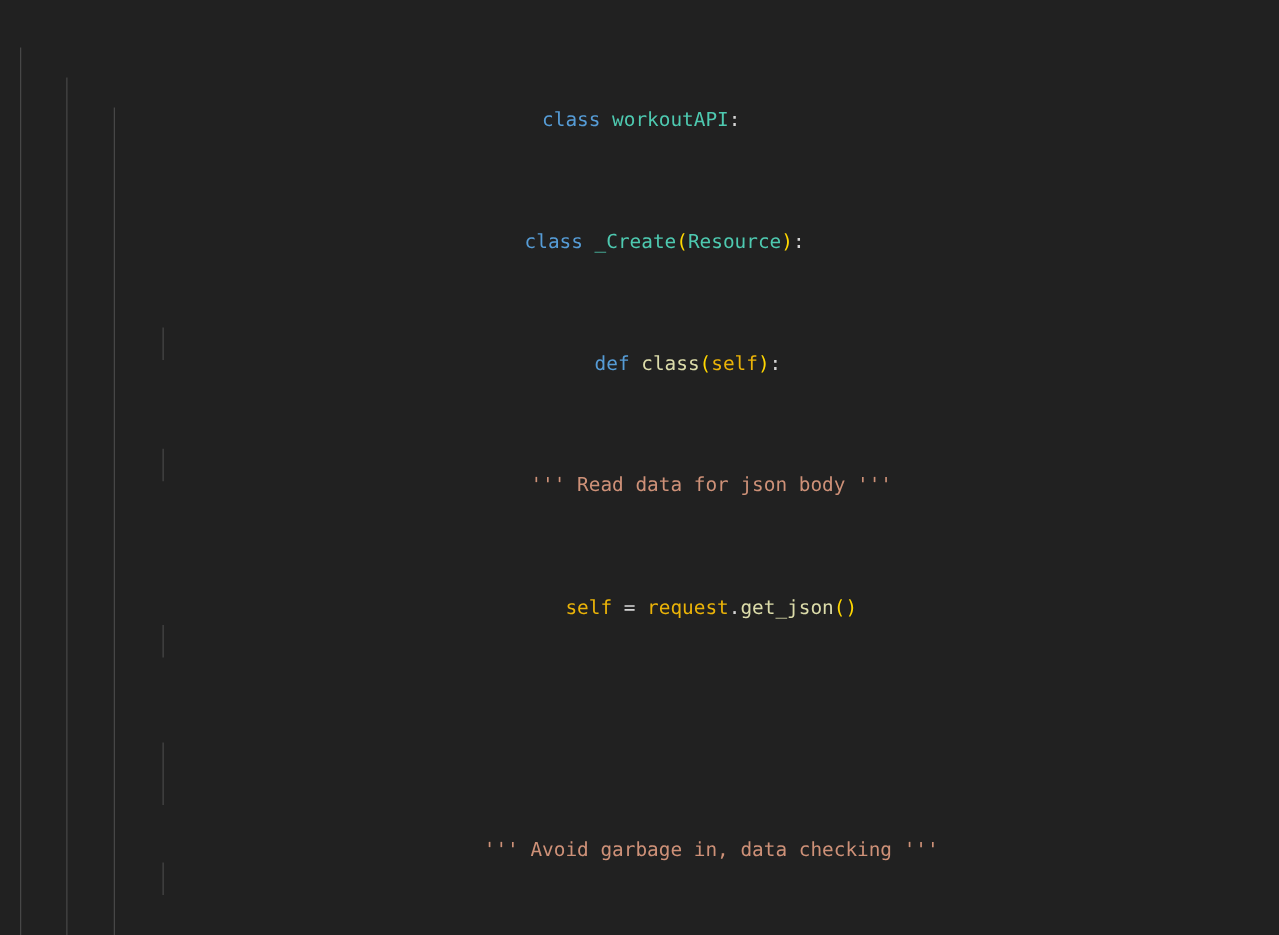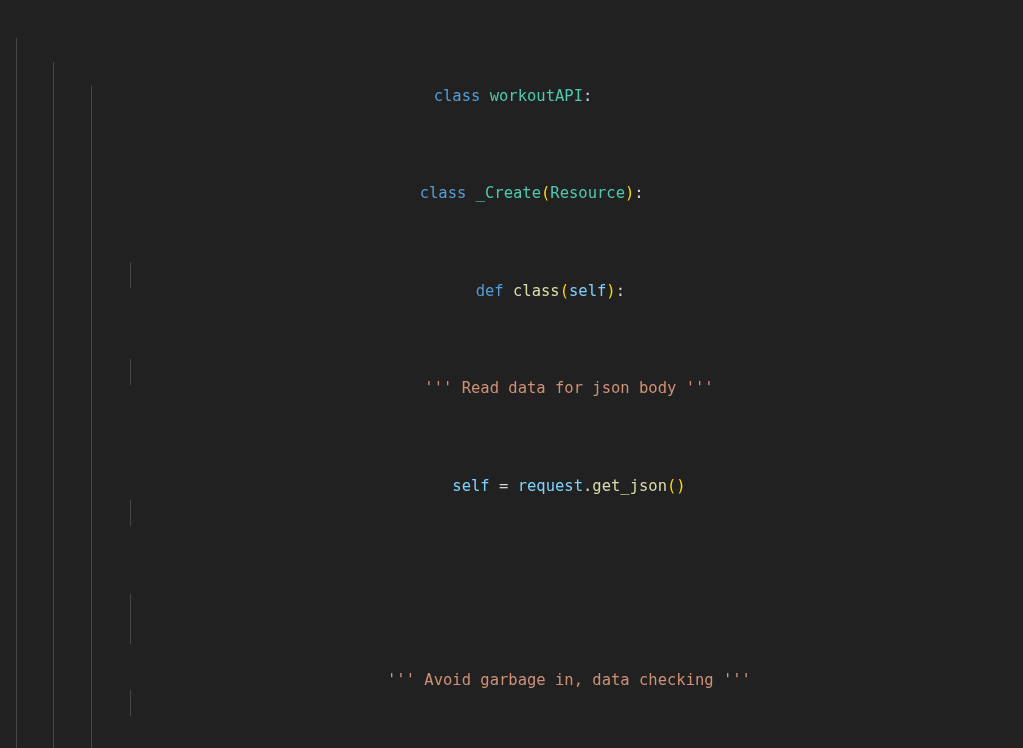--- a/index.html
+++ b/index.html
@@ -48,21 +48,21 @@
     display: block;
     height: 24.35px;
     padding-left: 3px;
     white-space: pre;
     text-align: center;
   }
   
   .kw   { color: #569cd6; }  
   .typ  { color: #4ec9b0; }  
   .fn   { color: #dcdcaa; }  
-  .var  { color: #7dd3fc; }  
+  .var  { color: #eab308; }  
   .str  { color: #ce9178; }  
   .op   { color: #d4d4d4; }  
   .p1   { color: #ffd700; }  
 </style>
 </head>
 <body>
 
 <div id="editor">
 
   <div class="guides">

